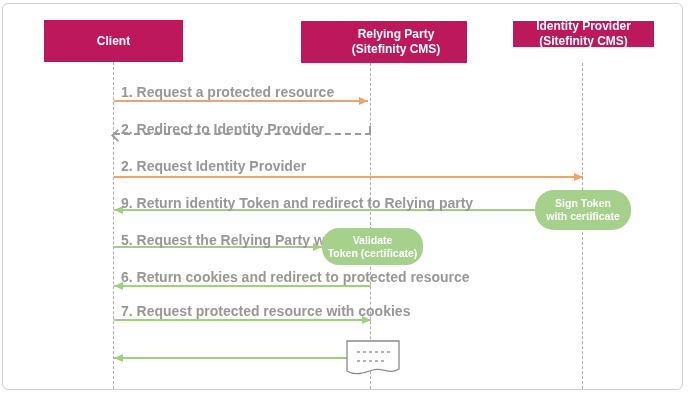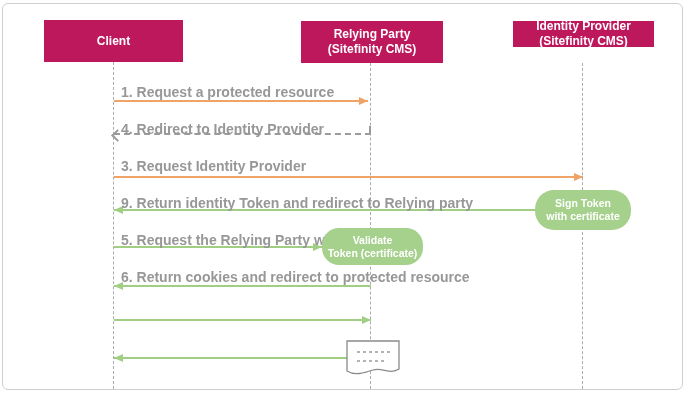--- a/index.html
+++ b/index.html
@@ -12,21 +12,21 @@
     border:1px solid #cfcfcf; border-radius:6px;
   }
   
   .actor {
     position:absolute; background:#be185d; color:#fefefe;
     font-weight:bold; font-size:12px; line-height:15px;
     display:flex; flex-direction:column; align-items:center; justify-content:center;
     text-align:center; z-index:4;
   }
   .actor-client { left:44px;  top:20px; width:139px; height:42px; }
-  .actor-rp     { left:301px; top:21px; width:142px; height:42px; }
+  .actor-rp     { left:301px; top:21px; width:142px; height:42px;padding-left:24px; }
   .actor-idp    { left:513px; top:21px; width:141px; height:26px; }
   
   .lifeline { position:absolute; width:0; border-left:1px dashed #ababab; z-index:1; }
   .ll-client { left:113px; top:62px; height:327px; }
   .ll-rp     { left:370px; top:63px; height:326px; }
   .ll-idp    { left:582px; top:63px; height:326px; }
   
   .msg-label {
     position:absolute; left:121px; color:#979797; font-weight:bold;
     font-size:14px; white-space:nowrap; z-index:3;
@@ -94,25 +94,26 @@
   <div class="actor actor-idp">
     <span>Identity Provider</span>
     <span>(Sitefinity CMS)</span>
   </div>
 
   <div class="lifeline ll-client"></div>
   <div class="lifeline ll-rp"></div>
   <div class="lifeline ll-idp"></div>
 
   <div class="msg-label ml1">1. Request a protected resource</div>
-  <div class="msg-label ml2">4. Redirect to Identity Provider</div>
-  <div class="msg-label ml3">3. Request Identity Provider</div>
+  <div class="msg-label ml2">2. Redirect to Identity Provider</div>
+  <div class="msg-label ml3">2. Request Identity Provider</div>
   <div class="msg-label ml4">9. Return identity Token and redirect to Relying party</div>
   <div class="msg-label ml5">5. Request the Relying Party with the Token</div>
   <div class="msg-label ml6">6. Return cookies and redirect to protected resource</div>
+  <div class="msg-label ml7">7. Request protected resource with cookies</div>
 
   <div class="arr right a1"></div>
   <div class="arr-dashed"></div>
   <div class="msg2-hook"></div>
   <div class="arr right a3"></div>
   <div class="arr left a4"></div>
   <div class="arr right a5"></div>
   <div class="arr left a6"></div>
   <div class="arr right a7"></div>
   <div class="arr left a8"></div>

